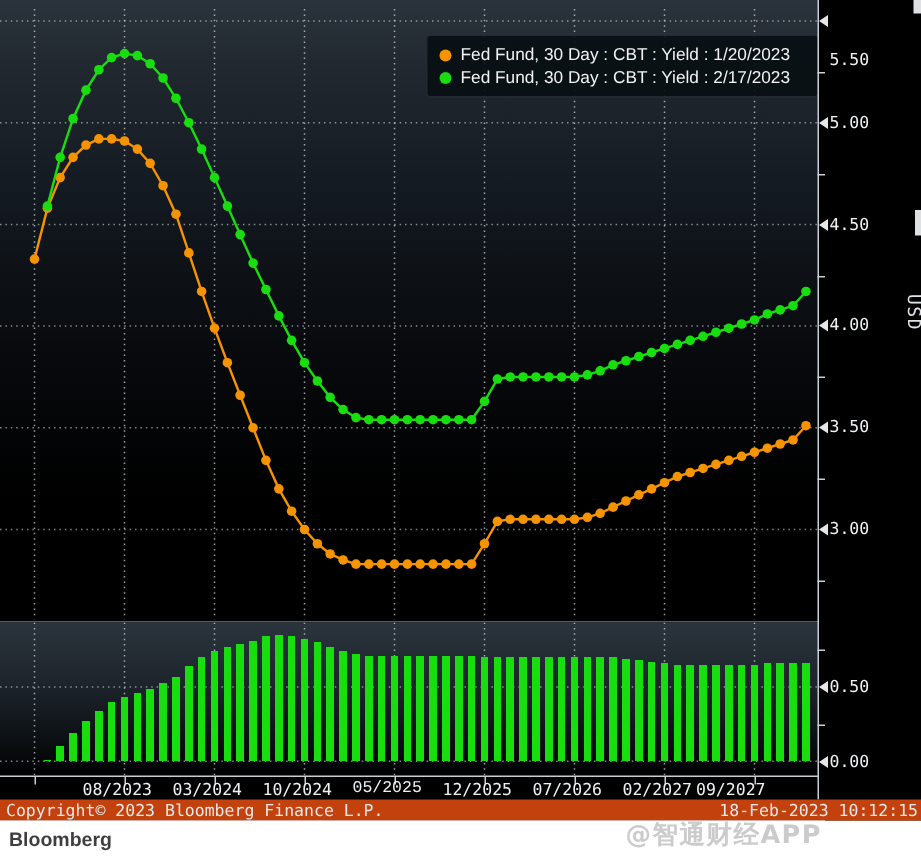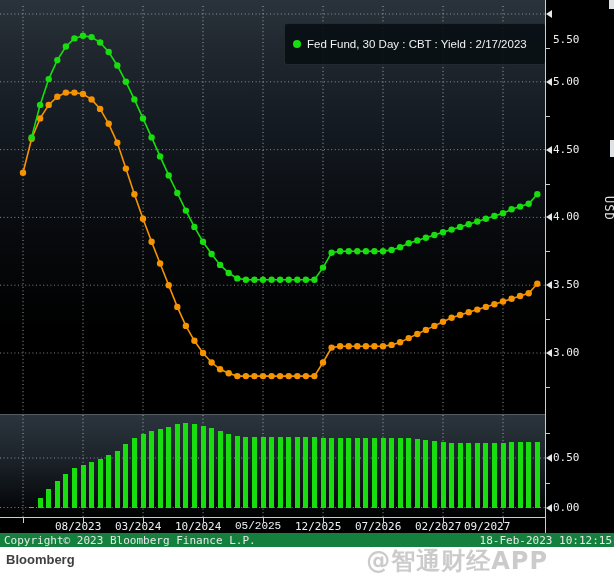--- a/index.html
+++ b/index.html
@@ -29,28 +29,28 @@
   .usd{position:absolute;left:588px;top:190px;width:22px;height:34px;
        font-family:"DejaVu Sans Mono",monospace;font-size:12px;color:#dfe3e6;
        transform:rotate(90deg);letter-spacing:1px;}
   .legend-main{position:absolute;left:284px;top:23px;width:262px;height:42px;
        background:rgba(9,15,20,0.92);border:1px solid rgba(80,90,100,0.35);border-radius:3px;
        box-sizing:border-box;display:flex;flex-direction:column;justify-content:center;gap:3px;
        padding:2px 8px;}
   .legend-row{display:flex;align-items:center;gap:6px;white-space:nowrap;}
   .legend-row .dot{width:8px;height:8px;border-radius:50%;flex:0 0 auto;}
   .legend-row .ltext{font-size:11.5px;color:#f2f2f2;}
-  .copyright-bar{position:absolute;left:0;top:533px;width:614px;height:14px;background:#15803d;}
+  .copyright-bar{position:absolute;left:0;top:533px;width:614px;height:14px;background:#c2410c;}
   .copy-text{position:absolute;left:4px;top:1px;font-family:"DejaVu Sans Mono",monospace;
        font-size:11px;color:#e8e8e8;white-space:nowrap;}
   .stamp-text{position:absolute;right:2px;top:1px;font-family:"DejaVu Sans Mono",monospace;
        font-size:11px;color:#e8e8e8;white-space:nowrap;}
   .footer-white{position:absolute;left:0;top:547px;width:550px;height:29px;background:#ffffff;}
   .brand{position:absolute;left:6px;top:5px;font-size:13px;font-weight:600;color:#3f3f3f;}
-  .watermark{position:absolute;right:2px;top:-2px;font-size:24px;font-weight:bold;color:#cbcbcb;
+  .watermark{position:absolute;right:2px;top:-2px;font-size:17px;font-weight:bold;color:#cbcbcb;
        font-family:"DejaVu Sans",sans-serif;letter-spacing:1px;}
   .frag1{position:absolute;left:609px;top:0;width:5px;height:9px;background:#dfe2e5;}
   .frag2{position:absolute;left:610px;top:140px;width:4px;height:17px;background:#dfe2e5;}
 </style>
 </head>
 <body>
 
 <div class="root">
   <div class="terminal">
 
@@ -190,20 +190,24 @@
           <circle cx="485.9" cy="218.8" r="3.2" fill="#18dd0e"></circle>
           <circle cx="494.4" cy="216.0" r="3.2" fill="#18dd0e"></circle>
           <circle cx="503.0" cy="213.3" r="3.2" fill="#18dd0e"></circle>
           <circle cx="511.6" cy="209.3" r="3.2" fill="#18dd0e"></circle>
           <circle cx="520.1" cy="206.6" r="3.2" fill="#18dd0e"></circle>
           <circle cx="528.7" cy="203.8" r="3.2" fill="#18dd0e"></circle>
           <circle cx="537.3" cy="194.3" r="3.2" fill="#18dd0e"></circle>
         </svg>
       <div class="legend-main">
         <div class="legend-row">
+          <span class="dot" style="background: rgb(245, 147, 0);"></span>
+          <span class="ltext">Fed Fund, 30 Day : CBT : Yield : 1/20/2023</span>
+        </div>
+        <div class="legend-row">
           <span class="dot" style="background: rgb(24, 221, 14);"></span>
           <span class="ltext">Fed Fund, 30 Day : CBT : Yield : 2/17/2023</span>
         </div>
       </div>
     </div>
 
     <div class="separator"></div>
 
     <div class="panel-lower">
       <svg id="lower-svg" width="546" height="102">

